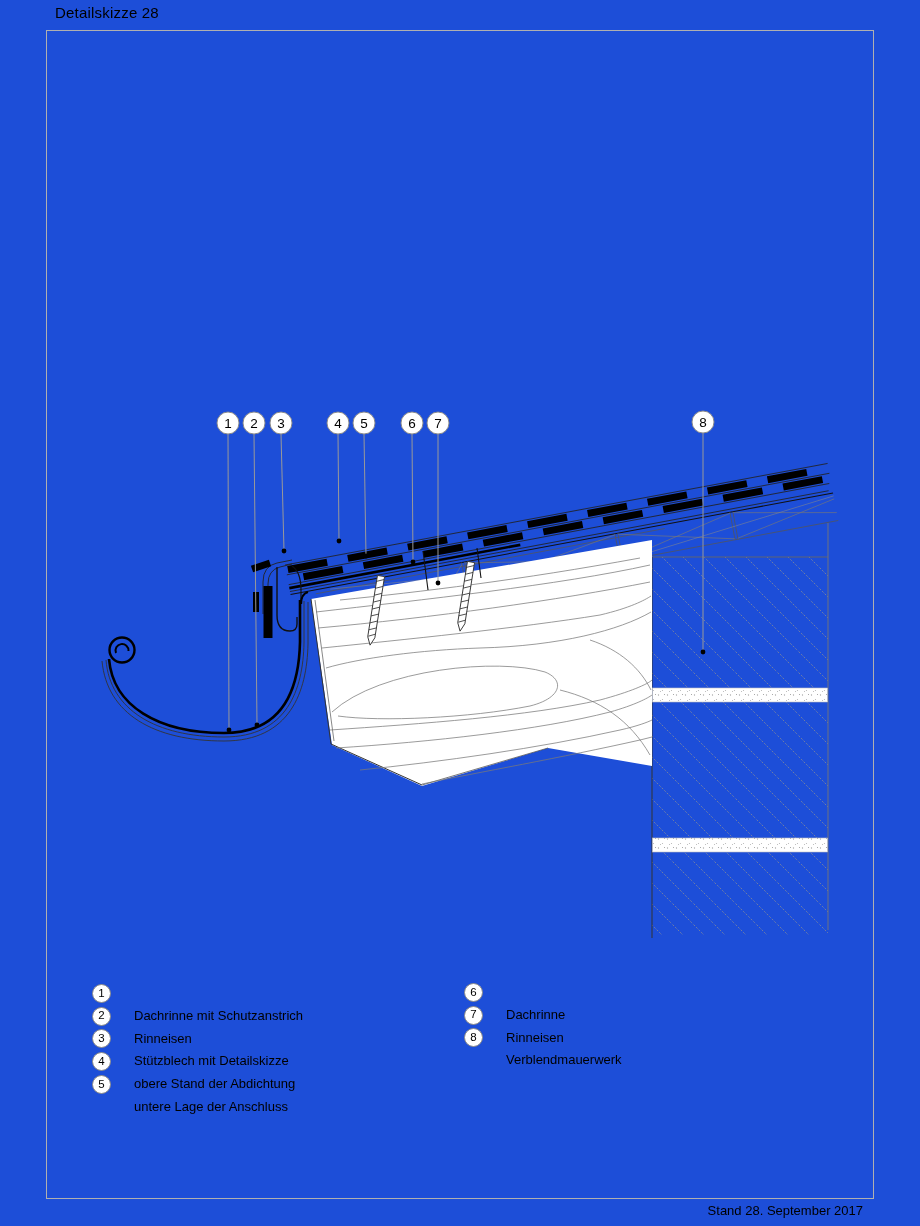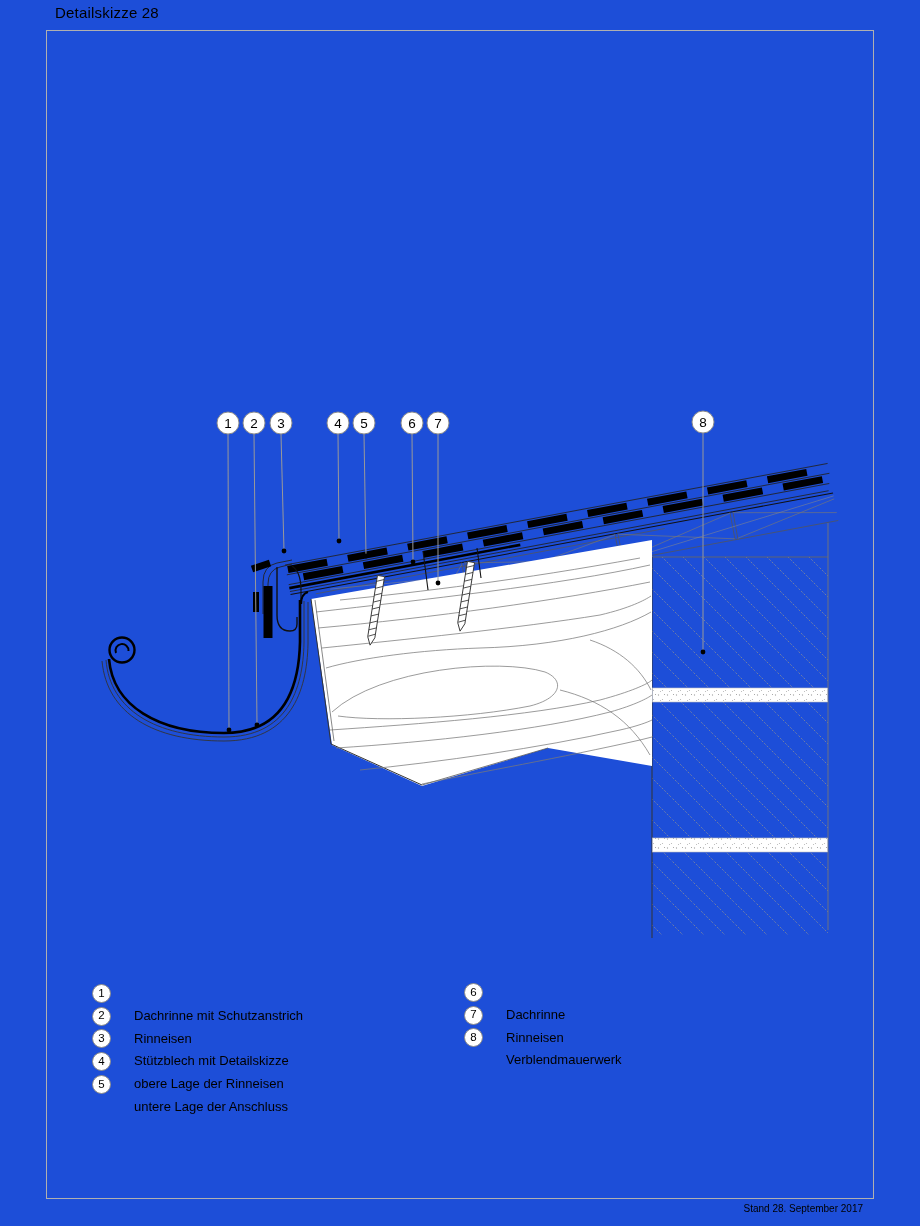--- a/index.html
+++ b/index.html
@@ -10,21 +10,21 @@
   .title{position:absolute;left:95px;top:52px;font-size:17.5px;font-weight:bold;line-height:1.35;width:740px;}
   .drawing-svg{position:absolute;left:0;top:0;}
   .legend{position:absolute;font-size:13px;}
   .legend.left{left:92px;top:985px;}
   .legend.right{left:464px;top:984px;}
   .legend-row{display:flex;align-items:center;height:17px;margin-bottom:5.7px;}
   .callout-circle{display:inline-flex;align-items:center;justify-content:center;
     width:17px;height:17px;border:1px solid #8a8a8a;border-radius:50%;
     font-size:11.5px;line-height:1;flex:0 0 auto;background:#fff;}
   .legend-label{margin-left:23px;white-space:nowrap;margin-top:44px;}
-  .footer-stand{position:absolute;right:57px;top:1203px;font-size:10px;}
+  .footer-stand{position:absolute;right:57px;top:1203px;font-size:13px;}
   svg text{font-family:"Liberation Sans", sans-serif;}
 </style>
 </head>
 <body>
 
 <div class="page">
 
   <div class="doc-label">Detailskizze 28</div>
   <div class="frame"></div>
 
@@ -213,21 +213,21 @@
     <div class="legend-row">
       <span class="callout-circle">2</span>
       <span class="legend-label">Rinneisen</span>
     </div>
     <div class="legend-row">
       <span class="callout-circle">3</span>
       <span class="legend-label">Stützblech mit Detailskizze</span>
     </div>
     <div class="legend-row">
       <span class="callout-circle">4</span>
-      <span class="legend-label">obere Lage der Rinneisen</span>
+      <span class="legend-label">obere Stand der Abdichtung</span>
     </div>
     <div class="legend-row">
       <span class="callout-circle">5</span>
       <span class="legend-label">untere Lage der Anschluss</span>
     </div>
   </div>
 
   <div class="legend right">
     <div class="legend-row">
       <span class="callout-circle">6</span>

